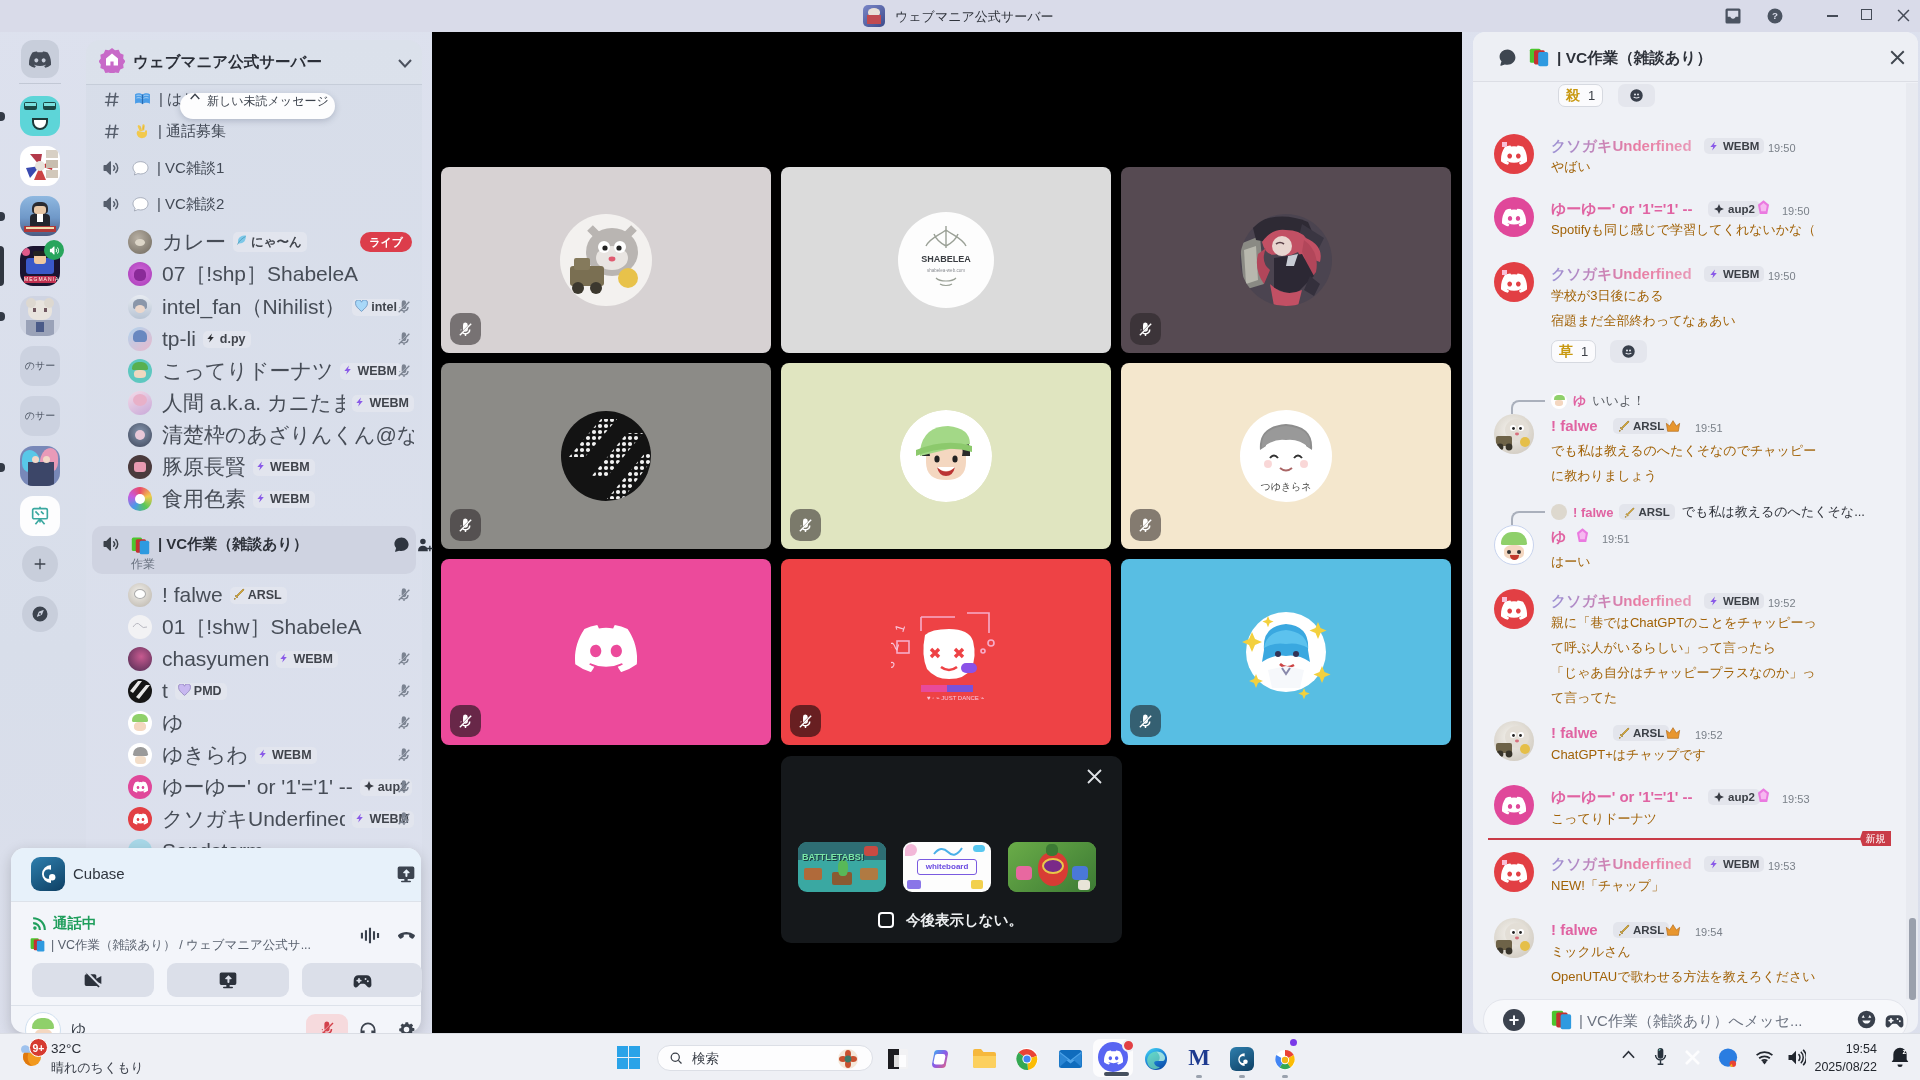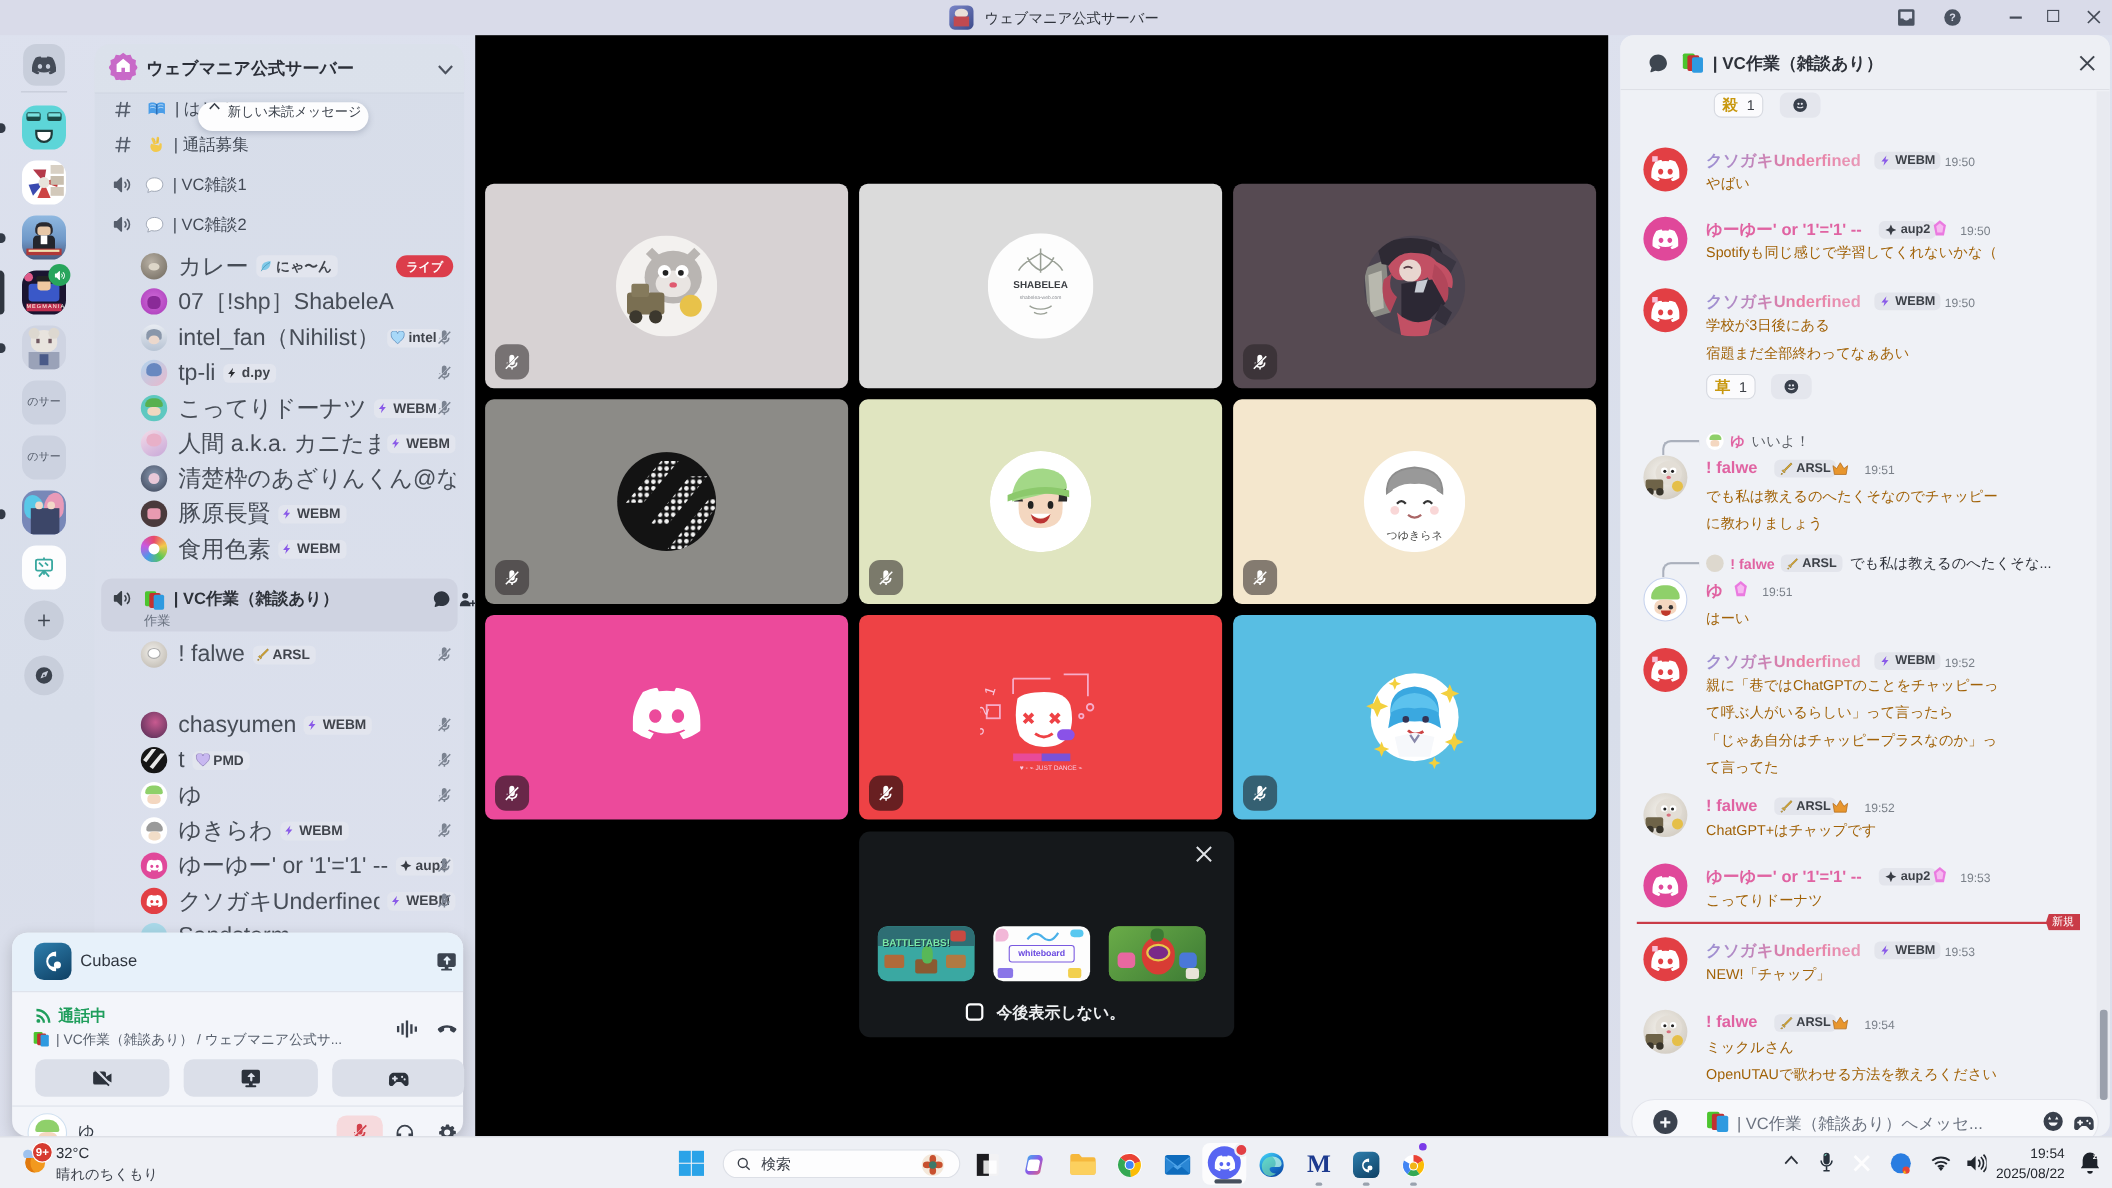--- a/index.html
+++ b/index.html
@@ -12,21 +12,21 @@
 .sbheader{left:0;top:0;width:336px;height:45px;border-bottom:1px solid #c6cdd9;border-radius:14px 14px 0 0;background:rgba(255,255,255,0.12);}
 .chatpanel{left:1473px;top:32px;width:445px;height:1001px;background:#eff1f6;border-radius:12px;}
 .userpanel{left:11px;top:848px;width:410px;height:185px;background:#f3f5fa;border-radius:14px;box-shadow:0 4px 14px rgba(0,0,0,0.18);}
 .taskbar{left:0;top:1033px;width:1920px;height:47px;background:#eef0f5;border-top:1px solid #dadde4;}
 .tile{position:absolute;border-radius:8px;}
 .micbadge{position:absolute;left:9px;bottom:8px;width:31px;height:32px;background:rgba(40,34,36,0.55);border-radius:10px;display:flex;align-items:center;justify-content:center;}
 .gamedialog{left:781px;top:756px;width:341px;height:187px;background:#15181b;border-radius:10px;color:#eef0f2;}
 .mrow{position:absolute;left:8px;width:320px;height:28px;display:flex;align-items:center;}
 .mav{width:24px;height:24px;border-radius:50%;margin-left:34px;flex:none;overflow:hidden;}
 .mname{margin-left:10px;font-size:21px;color:#474d57;white-space:nowrap;overflow:hidden;}
-.mbadge{margin-left:7px;background:#e2e5ee;border-radius:5px;font-size:12.5px;font-weight:bold;color:#40444c;padding:1.5px 5px 1.5px 3px;display:flex;align-items:center;white-space:nowrap;flex:none;}
+.mbadge{margin-left:7px;background:#e2e5ee;border-radius:5px;font-size:12.5px;font-weight:bold;color:#40444c;padding:1.5px 5px 1.5px 3px;display:flex;white-space:nowrap;flex:none;}
 .mmute{position:absolute;right:2px;}
 .chrow{position:absolute;left:8px;width:320px;height:30px;display:flex;align-items:center;color:#3d434e;}
 .chtxt{font-size:15px;color:#434a56;margin-left:8px;white-space:nowrap;}
 .msg-name{font-size:15px;font-weight:bold;white-space:nowrap;}
 .msg-line{position:absolute;font-size:13px;color:#a16207;white-space:nowrap;}
 .mtime{font-size:11px;color:#7a8089;margin-left:7px;}
 .cbadge{background:#e3e5ec;border-radius:5px;font-size:11.5px;font-weight:bold;color:#3c4047;padding:2px 5px;display:inline-flex;align-items:center;margin-left:7px;}
 .chatav{position:absolute;left:21px;width:40px;height:40px;border-radius:50%;overflow:hidden;}
 .reaction{position:absolute;background:#fbfbfd;border:1px solid #d6d9e0;border-radius:7px;height:23px;display:flex;align-items:center;padding:0 7px;font-size:13px;color:#3c4047;}
 .addreact{position:absolute;background:#e4e6ed;border-radius:7px;width:37px;height:23px;display:flex;align-items:center;justify-content:center;}
@@ -594,20 +594,26 @@
     <div class="mbadge">
         <svg width="12" height="12" viewBox="0 0 24 24">
           <path d="M20 2 8 14l2 2L22 4l-1-2ZM6 14l-2 2 4 4 2-2-4-4Zm-2 6-2 2 1 1 2-1-1-2Z" fill="#d8a832" stroke="#8a6a1a" stroke-width="1"></path>
         </svg>
         <span style="margin-left:3px">ARSL</span>
       </div>
     <svg class="mmute" width="16" height="16" viewBox="0 0 24 24" fill="#7b8391">
         <use href="#micoff"></use>
       </svg>
   </div>
+  <div class="mrow" style="top:573px">
+    <div class="mav" style="background:#f2f2f4"><svg width="24" height="24" viewBox="0 0 24 24">
+          <path d="M5 12 q4-6 7-2 t7 2" stroke="#b8b8c0" fill="none"></path>
+        </svg></div>
+    <div class="mname">01［!shw］ShabeleA</div>
+  </div>
   <div class="mrow" style="top:605px">
     <div class="mav" style="background:radial-gradient(circle at 55% 40%,#c85a90,#4a2a50)"></div>
     <div class="mname">chasyumen</div>
     <div class="mbadge">
         <svg width="11" height="12" viewBox="0 0 24 24" fill="#8a5ae8">
           <path d="M13 2 3 14h6l-2 8L17 10h-6l2-8Z"></path>
         </svg>
         <span style="margin-left:3px">WEBM</span>
       </div>
     <svg class="mmute" width="16" height="16" viewBox="0 0 24 24" fill="#7b8391">

